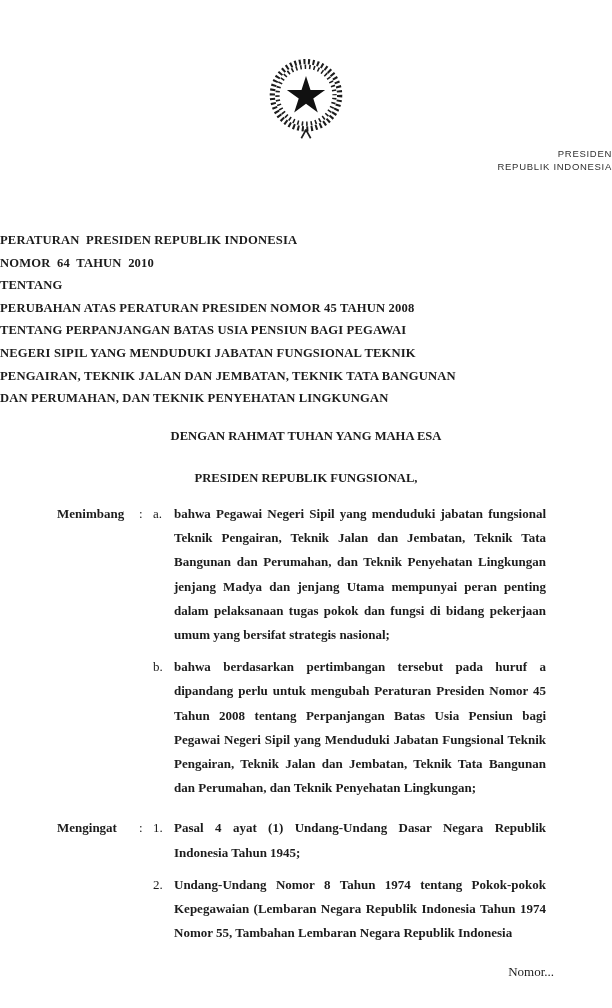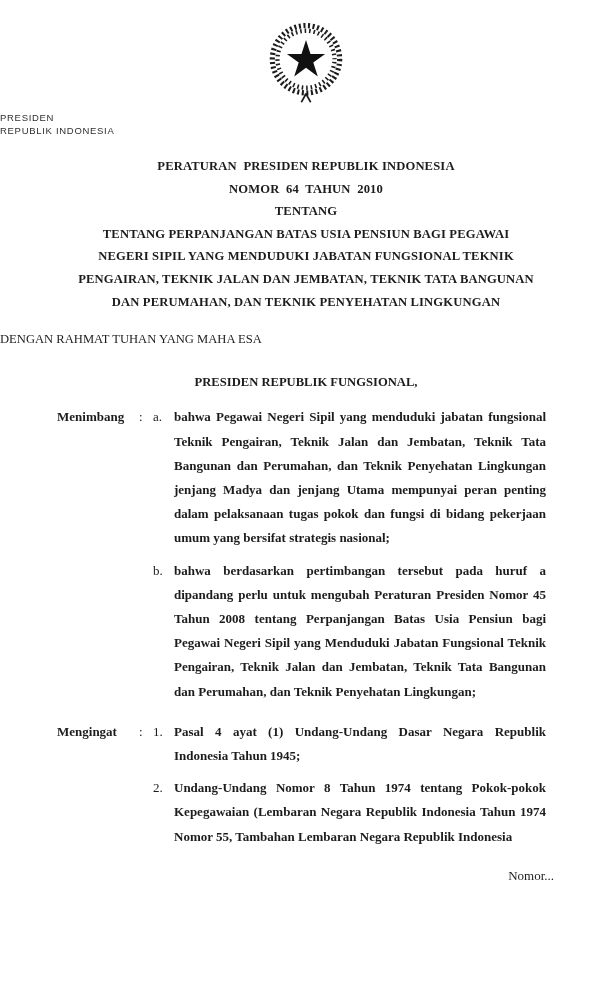--- a/index.html
+++ b/index.html
@@ -5,42 +5,42 @@
   html, body { margin:0; padding:0; background:#ffffff; }
   .page {
     position: relative;
     width: 612px;
     height: 1008px;
     background: #ffffff;
     color: #1c1c1c;
     font-family: "Liberation Serif", serif;
     overflow: hidden;
   }
-  .header { padding-top: 20px; text-align: left; }
+  .header { padding-top: 56px; text-align: right; }
   .seal { display:block; margin: 0 auto; }
   .agency {
     margin-top: 5px;
     font-family: "Liberation Sans", sans-serif;
     font-size: 9.5px;
     line-height: 13px;
     letter-spacing: 0.7px;
     color: #2f2f2f;
   }
   .title-block {
-    margin-top: 18px;
-    text-align: center;
+    margin-top: 56px;
     font-weight: bold;
     font-size: 12.6px;
     line-height: 22.6px;
     letter-spacing: 0.15px;
   }
   .title-block .tline { white-space: pre-wrap; }
   .motto {
     margin-top: 15px;
-    font-weight: normal;
+    text-align: center;
+    font-weight: bold;
     font-size: 12.6px;
     line-height: 22.6px;
   }
   .issuer {
     margin-top: 20px;
     text-align: center;
     font-weight: bold;
     font-size: 12.6px;
     line-height: 22.6px;
   }
@@ -83,20 +83,21 @@
     <div class="agency">
       <div>PRESIDEN</div>
       <div>REPUBLIK INDONESIA</div>
     </div>
   </div>
 
   <div class="title-block">
     <div class="tline">PERATURAN  PRESIDEN REPUBLIK INDONESIA</div>
     <div class="tline">NOMOR  64  TAHUN  2010</div>
     <div class="tline">TENTANG</div>
+    <div class="tline">PERUBAHAN ATAS PERATURAN PRESIDEN NOMOR 45 TAHUN 2008</div>
     <div class="tline">TENTANG PERPANJANGAN BATAS USIA PENSIUN BAGI PEGAWAI</div>
     <div class="tline">NEGERI SIPIL YANG MENDUDUKI JABATAN FUNGSIONAL TEKNIK</div>
     <div class="tline">PENGAIRAN, TEKNIK JALAN DAN JEMBATAN, TEKNIK TATA BANGUNAN</div>
     <div class="tline">DAN PERUMAHAN, DAN TEKNIK PENYEHATAN LINGKUNGAN</div>
   </div>
 
   <div class="motto">DENGAN RAHMAT TUHAN YANG MAHA ESA</div>
 
   <div class="issuer">PRESIDEN REPUBLIK FUNGSIONAL,</div>
 

